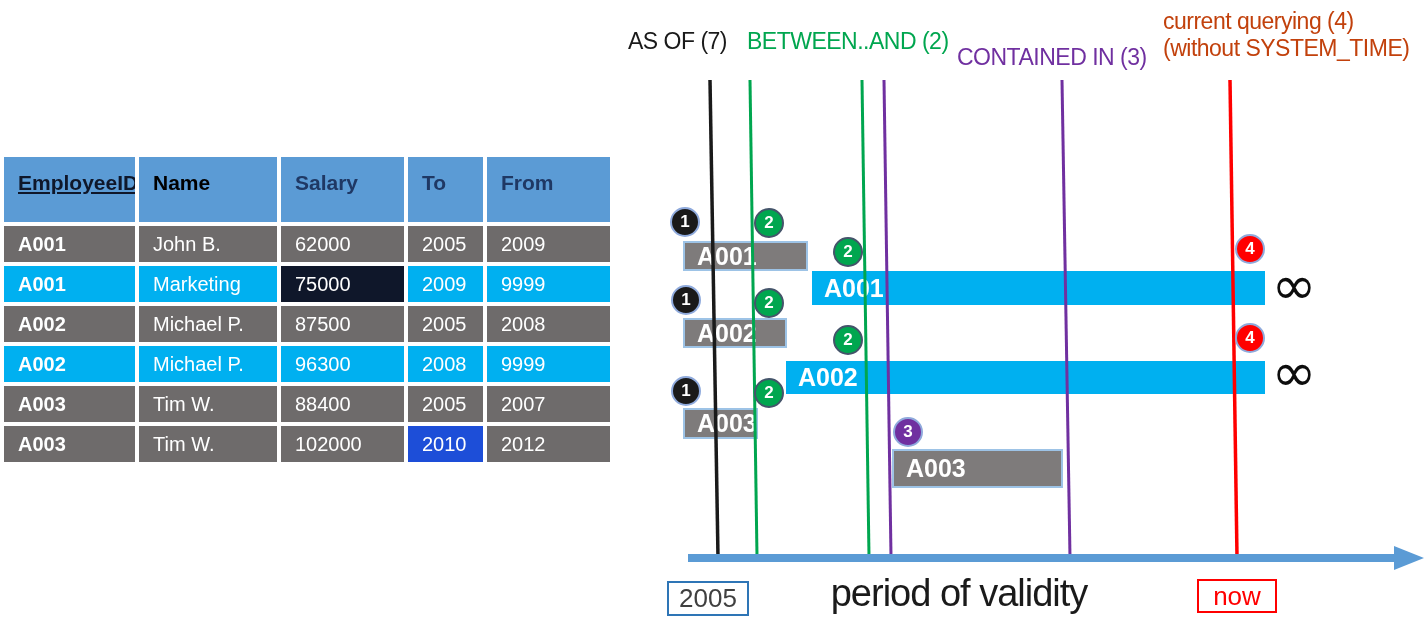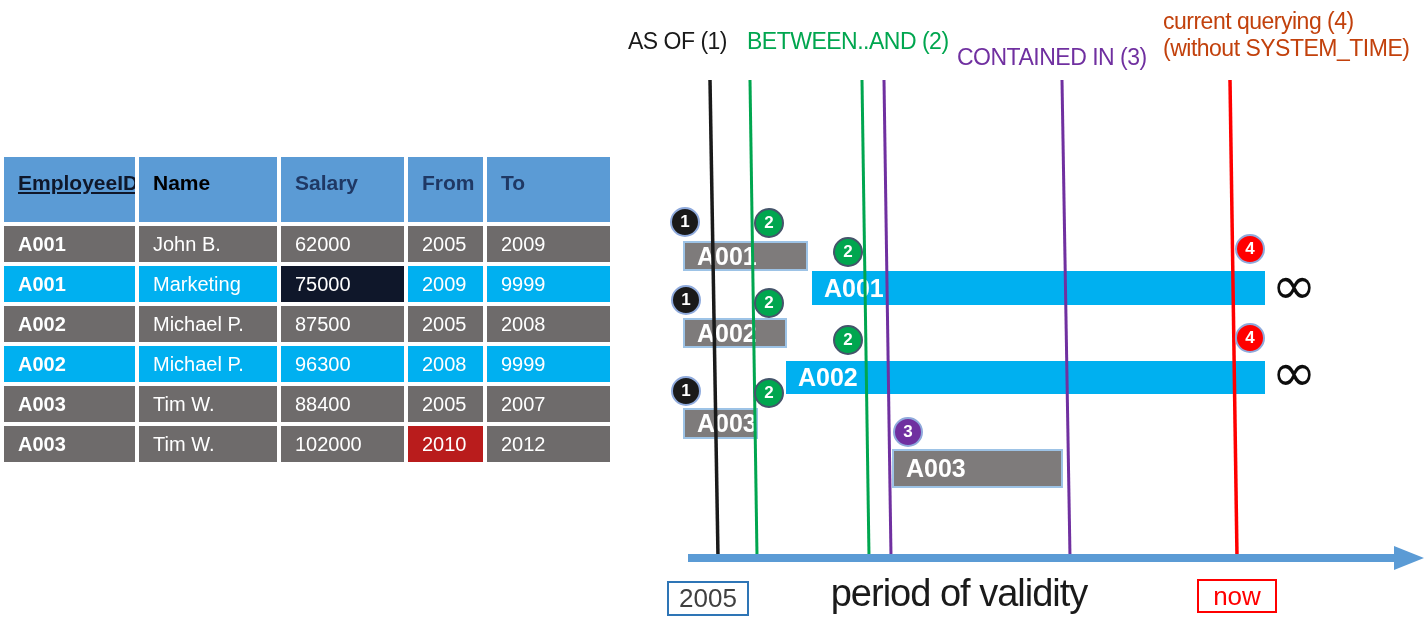--- a/index.html
+++ b/index.html
@@ -34,22 +34,22 @@
     letter-spacing:-1px;color:#1a1a1a;white-space:nowrap;}
 </style>
 </head>
 <body>
 
 <div class="stage">
   <div class="table-grid" id="table-grid">
       <div class="cell head" style="background: rgb(91, 155, 213); color: #0f172a;"><span class="u">EmployeeID</span></div>
       <div class="cell head" style="background: rgb(91, 155, 213); color: #000000;"><span>Name</span></div>
       <div class="cell head" style="background: rgb(91, 155, 213); color: rgb(31, 56, 100);"><span>Salary</span></div>
+      <div class="cell head" style="background: rgb(91, 155, 213); color: rgb(31, 56, 100);"><span>To</span></div>
       <div class="cell head" style="background: rgb(91, 155, 213); color: rgb(31, 56, 100);"><span>From</span></div>
-      <div class="cell head" style="background: rgb(91, 155, 213); color: rgb(31, 56, 100);"><span>To</span></div>
       <div class="cell data first" style="background: rgb(110, 107, 107);">A001</div>
       <div class="cell data" style="background: rgb(110, 107, 107);">John B.</div>
       <div class="cell data" style="background: rgb(110, 107, 107);">62000</div>
       <div class="cell data" style="background: rgb(110, 107, 107);">2005</div>
       <div class="cell data" style="background: rgb(110, 107, 107);">2009</div>
       <div class="cell data first" style="background: rgb(0, 176, 240);">A001</div>
       <div class="cell data" style="background: rgb(0, 176, 240);">Marketing</div>
       <div class="cell data" style="background: #0f172a;">75000</div>
       <div class="cell data" style="background: rgb(0, 176, 240);">2009</div>
       <div class="cell data" style="background: rgb(0, 176, 240);">9999</div>
@@ -64,42 +64,42 @@
       <div class="cell data" style="background: rgb(0, 176, 240);">2008</div>
       <div class="cell data" style="background: rgb(0, 176, 240);">9999</div>
       <div class="cell data first" style="background: rgb(110, 107, 107);">A003</div>
       <div class="cell data" style="background: rgb(110, 107, 107);">Tim W.</div>
       <div class="cell data" style="background: rgb(110, 107, 107);">88400</div>
       <div class="cell data" style="background: rgb(110, 107, 107);">2005</div>
       <div class="cell data" style="background: rgb(110, 107, 107);">2007</div>
       <div class="cell data first" style="background: rgb(110, 107, 107);">A003</div>
       <div class="cell data" style="background: rgb(110, 107, 107);">Tim W.</div>
       <div class="cell data" style="background: rgb(110, 107, 107);">102000</div>
-      <div class="cell data" style="background: #b91c1c;">2010</div>
+      <div class="cell data" style="background: #1d4ed8;">2010</div>
       <div class="cell data" style="background: rgb(110, 107, 107);">2012</div>
     </div>
   <div id="diagram">
       <div class="bar" style="left: 683px; top: 241px; width: 125px; height: 30px; background: rgb(126, 123, 123); border: 2px solid rgb(157, 195, 230);">A001</div>
       <div class="bar" style="left: 812px; top: 271px; width: 453px; height: 34px; background: rgb(0, 176, 240);">A001</div>
       <div class="bar" style="left: 683px; top: 318px; width: 104px; height: 30px; background: rgb(126, 123, 123); border: 2px solid rgb(157, 195, 230);">A002</div>
       <div class="bar" style="left: 786px; top: 361px; width: 479px; height: 33px; background: rgb(0, 176, 240);">A002</div>
       <div class="bar" style="left: 683px; top: 408px; width: 75px; height: 31px; background: rgb(126, 123, 123); border: 2px solid rgb(157, 195, 230);">A003</div>
       <div class="bar" style="left: 892px; top: 449px; width: 171px; height: 39px; background: rgb(126, 123, 123); border: 2px solid rgb(157, 195, 230);">A003</div>
       <svg class="overlay" width="1428" height="637">
         <line x1="710" y1="80" x2="718" y2="557" stroke="#1a1a1a" stroke-width="3.5"></line>
         <line x1="750" y1="80" x2="757" y2="557" stroke="#00A64F" stroke-width="3"></line>
         <line x1="862" y1="80" x2="869" y2="557" stroke="#00A64F" stroke-width="3"></line>
         <line x1="884" y1="80" x2="891" y2="557" stroke="#7030A0" stroke-width="3"></line>
         <line x1="1062" y1="80" x2="1070" y2="557" stroke="#7030A0" stroke-width="3"></line>
         <line x1="1230" y1="80" x2="1237" y2="557" stroke="#FF0000" stroke-width="3.5"></line>
         <rect x="688" y="554" width="708" height="8" fill="#5B9BD5"></rect>
         <polygon points="1394,546 1424,558 1394,570" fill="#5B9BD5"></polygon>
       </svg>
       <div class="legend-item" style="left: 628px; top: 28px; color: rgb(26, 26, 26);">
-        <div>AS OF (1)</div>
+        <div>AS OF (7)</div>
       </div>
       <div class="legend-item" style="left: 747px; top: 28px; color: rgb(0, 166, 79);">
         <div>BETWEEN..AND (2)</div>
       </div>
       <div class="legend-item" style="left: 957px; top: 44px; color: rgb(112, 48, 160);">
         <div>CONTAINED IN (3)</div>
       </div>
       <div class="legend-item" style="left: 1163px; top: 8px; color: #c2410c;">
         <div>current querying (4)</div>
         <div>(without SYSTEM_TIME)</div>

